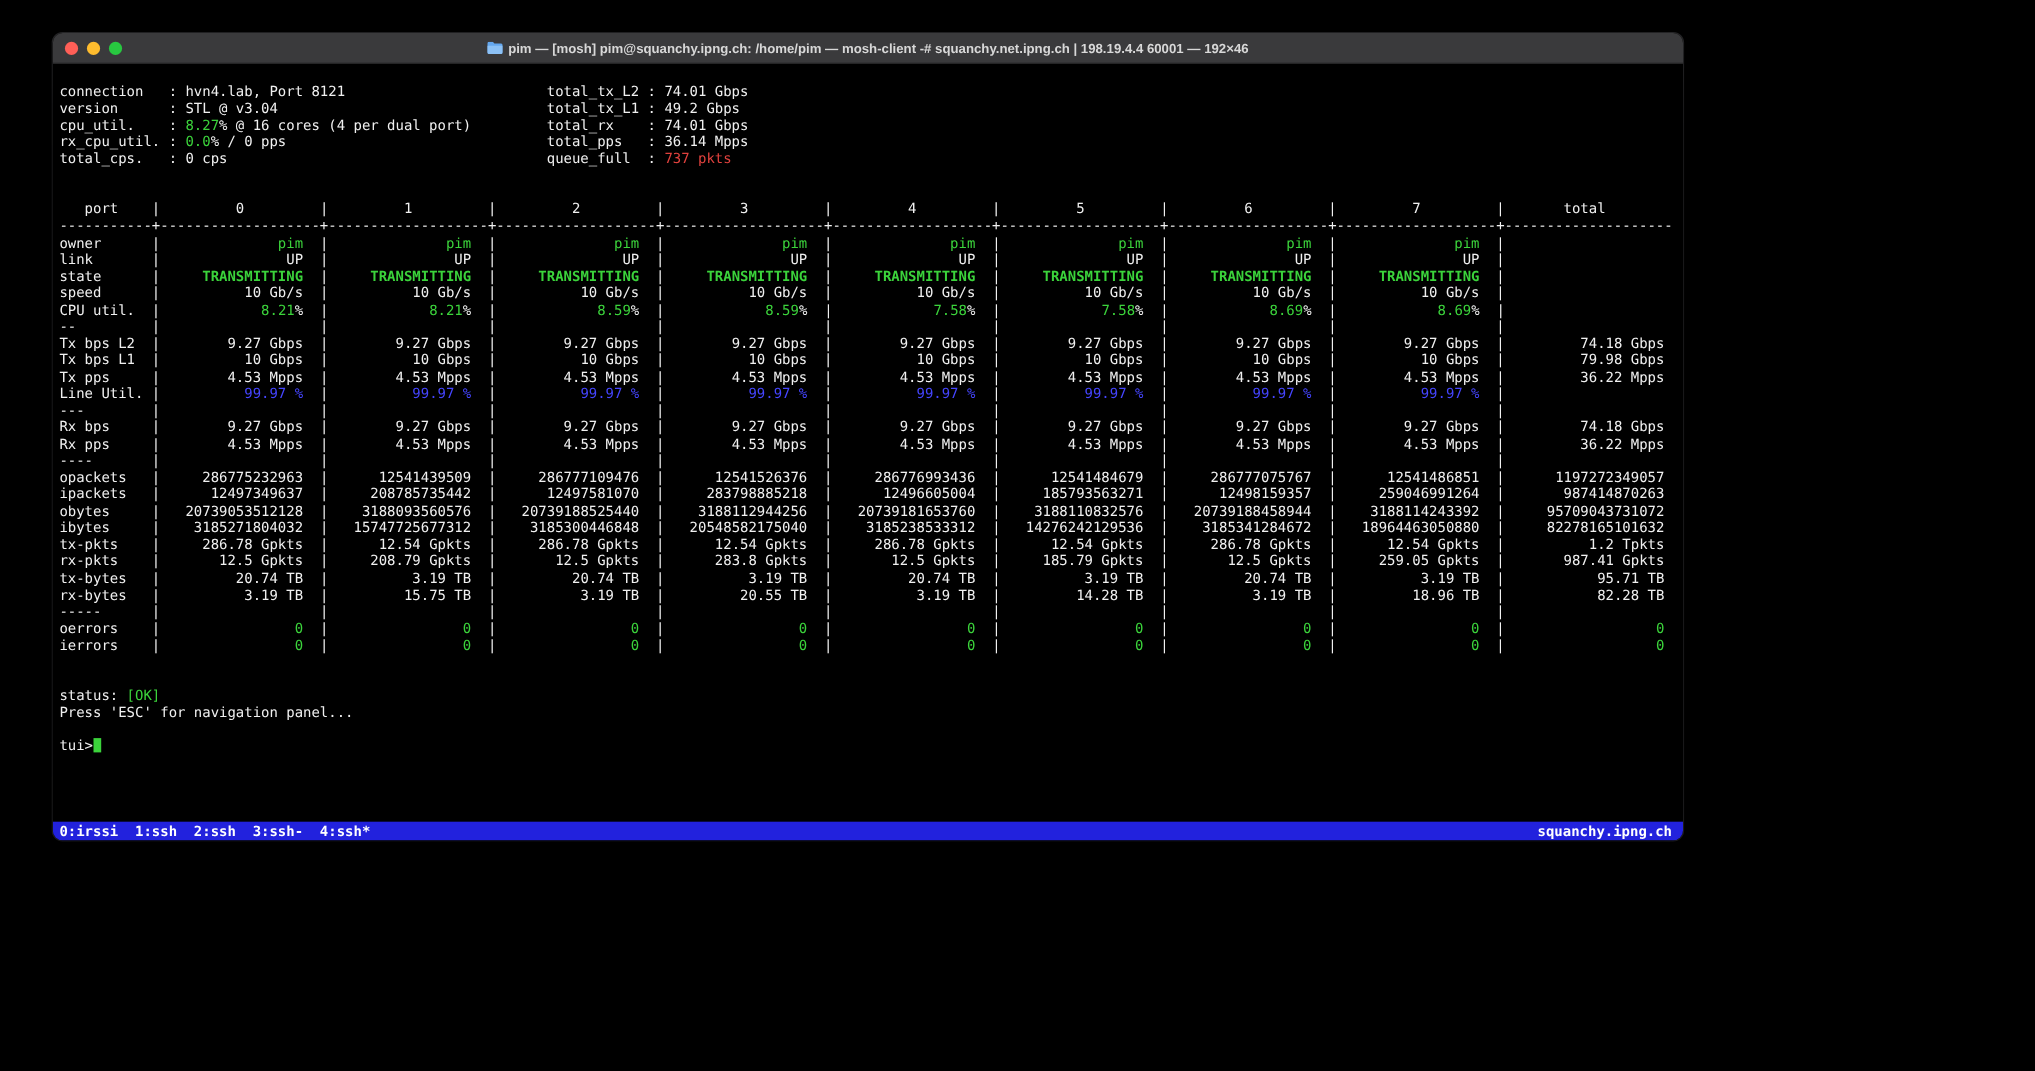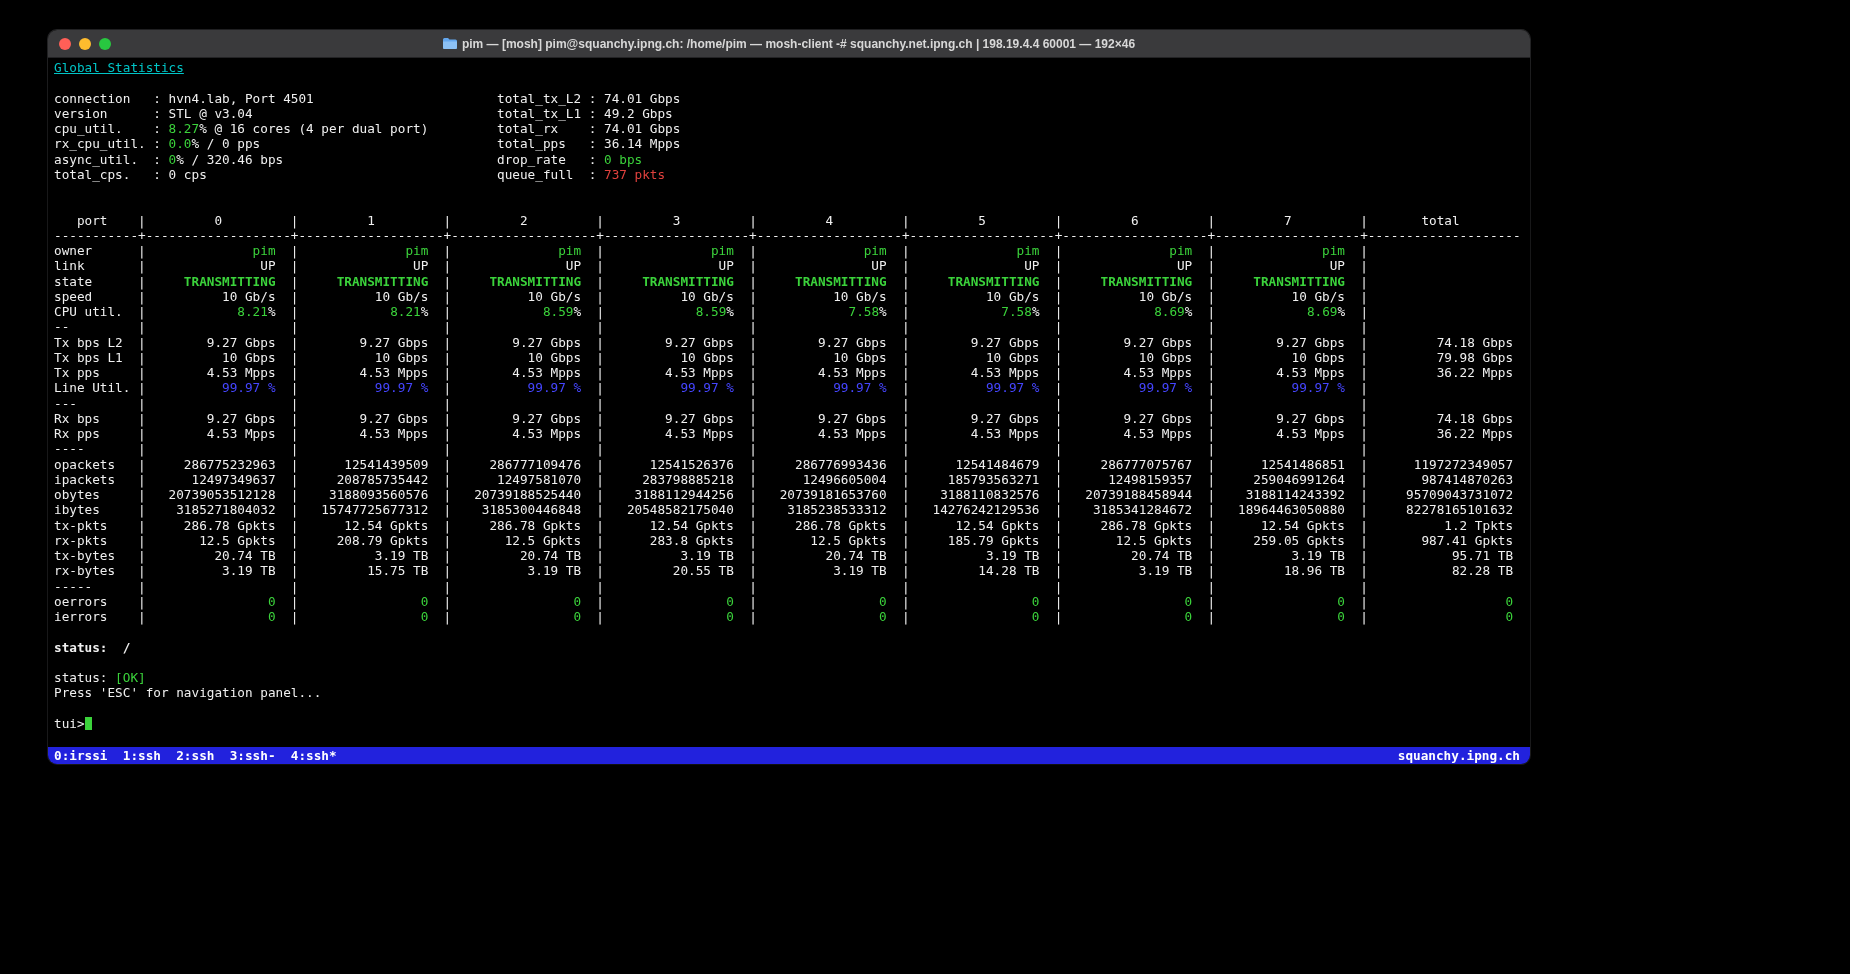--- a/index.html
+++ b/index.html
@@ -65,27 +65,25 @@
         <svg width="14" height="11" viewBox="0 0 14 11">
           <path d="M0 1.5 A1.5 1.5 0 0 1 1.5 0 H5 L6.5 1.5 H12.5 A1.5 1.5 0 0 1 14 3 V9.5 A1.5 1.5 0 0 1 12.5 11 H1.5 A1.5 1.5 0 0 1 0 9.5 Z" fill="#64a7ee"></path>
           <path d="M0 3.6 H14 V9.5 A1.5 1.5 0 0 1 12.5 11 H1.5 A1.5 1.5 0 0 1 0 9.5 Z" fill="#8cc1f5"></path>
         </svg>
         <span>pim — [mosh] pim@squanchy.ipng.ch: /home/pim — mosh-client -# squanchy.net.ipng.ch | 198.19.4.4 60001 — 192×46</span>
       </div>
     </div>
 
     <div class="term-body">
       <div id="terminal-lines">
-          <div class="tline"><span style="color: rgb(0, 197, 199); text-decoration: underline;">Global Statistics</span></div>
           <div class="tline"></div>
-          <div class="tline"><span style="color: rgb(240, 240, 240);">connection   : </span><span style="color: rgb(240, 240, 240);">hvn4.lab, Port 4501</span><span style="color: rgb(240, 240, 240);">                        </span><span style="color: rgb(240, 240, 240);">total_tx_L2 : </span><span style="color: rgb(240, 240, 240);">74.01 Gbps</span></div>
+          <div class="tline"><span style="color: rgb(240, 240, 240);">connection   : </span><span style="color: rgb(240, 240, 240);">hvn4.lab, Port 8121</span><span style="color: rgb(240, 240, 240);">                        </span><span style="color: rgb(240, 240, 240);">total_tx_L2 : </span><span style="color: rgb(240, 240, 240);">74.01 Gbps</span></div>
           <div class="tline"><span style="color: rgb(240, 240, 240);">version      : </span><span style="color: rgb(240, 240, 240);">STL @ v3.04</span><span style="color: rgb(240, 240, 240);">                                </span><span style="color: rgb(240, 240, 240);">total_tx_L1 : </span><span style="color: rgb(240, 240, 240);">49.2 Gbps</span></div>
           <div class="tline"><span style="color: rgb(240, 240, 240);">cpu_util.    : </span><span style="color: rgb(59, 211, 59);">8.27</span><span style="color: rgb(240, 240, 240);">% @ 16 cores (4 per dual port)</span><span style="color: rgb(240, 240, 240);">         </span><span style="color: rgb(240, 240, 240);">total_rx    : </span><span style="color: rgb(240, 240, 240);">74.01 Gbps</span></div>
           <div class="tline"><span style="color: rgb(240, 240, 240);">rx_cpu_util. : </span><span style="color: rgb(59, 211, 59);">0.0</span><span style="color: rgb(240, 240, 240);">% / 0 pps</span><span style="color: rgb(240, 240, 240);">                               </span><span style="color: rgb(240, 240, 240);">total_pps   : </span><span style="color: rgb(240, 240, 240);">36.14 Mpps</span></div>
-          <div class="tline"><span style="color: rgb(240, 240, 240);">async_util.  : </span><span style="color: rgb(59, 211, 59);">0</span><span style="color: rgb(240, 240, 240);">% / 320.46 bps</span><span style="color: rgb(240, 240, 240);">                            </span><span style="color: rgb(240, 240, 240);">drop_rate   : </span><span style="color: rgb(59, 211, 59);">0 bps</span></div>
           <div class="tline"><span style="color: rgb(240, 240, 240);">total_cps.   : </span><span style="color: rgb(240, 240, 240);">0 cps</span><span style="color: rgb(240, 240, 240);">                                      </span><span style="color: rgb(240, 240, 240);">queue_full  : </span><span style="color: rgb(224, 65, 61);">737 pkts</span></div>
           <div class="tline"></div>
           <div class="tline"></div>
           <div class="tline"><span style="color: rgb(240, 240, 240);">   port    |</span><span style="color: rgb(240, 240, 240);">         0         |</span><span style="color: rgb(240, 240, 240);">         1         |</span><span style="color: rgb(240, 240, 240);">         2         |</span><span style="color: rgb(240, 240, 240);">         3         |</span><span style="color: rgb(240, 240, 240);">         4         |</span><span style="color: rgb(240, 240, 240);">         5         |</span><span style="color: rgb(240, 240, 240);">         6         |</span><span style="color: rgb(240, 240, 240);">         7         |</span><span style="color: rgb(240, 240, 240);">       total        </span></div>
           <div class="tline"><span style="color: rgb(240, 240, 240);">-----------+-------------------+-------------------+-------------------+-------------------+-------------------+-------------------+-------------------+-------------------+--------------------</span></div>
           <div class="tline"><span style="color: rgb(240, 240, 240);">owner      |</span><span style="color: rgb(59, 211, 59);">              pim</span><span style="color: rgb(240, 240, 240);">  |</span><span style="color: rgb(59, 211, 59);">              pim</span><span style="color: rgb(240, 240, 240);">  |</span><span style="color: rgb(59, 211, 59);">              pim</span><span style="color: rgb(240, 240, 240);">  |</span><span style="color: rgb(59, 211, 59);">              pim</span><span style="color: rgb(240, 240, 240);">  |</span><span style="color: rgb(59, 211, 59);">              pim</span><span style="color: rgb(240, 240, 240);">  |</span><span style="color: rgb(59, 211, 59);">              pim</span><span style="color: rgb(240, 240, 240);">  |</span><span style="color: rgb(59, 211, 59);">              pim</span><span style="color: rgb(240, 240, 240);">  |</span><span style="color: rgb(59, 211, 59);">              pim</span><span style="color: rgb(240, 240, 240);">  |</span><span style="color: rgb(240, 240, 240);">                   </span></div>
           <div class="tline"><span style="color: rgb(240, 240, 240);">link       |</span><span style="color: rgb(240, 240, 240);">               UP</span><span style="color: rgb(240, 240, 240);">  |</span><span style="color: rgb(240, 240, 240);">               UP</span><span style="color: rgb(240, 240, 240);">  |</span><span style="color: rgb(240, 240, 240);">               UP</span><span style="color: rgb(240, 240, 240);">  |</span><span style="color: rgb(240, 240, 240);">               UP</span><span style="color: rgb(240, 240, 240);">  |</span><span style="color: rgb(240, 240, 240);">               UP</span><span style="color: rgb(240, 240, 240);">  |</span><span style="color: rgb(240, 240, 240);">               UP</span><span style="color: rgb(240, 240, 240);">  |</span><span style="color: rgb(240, 240, 240);">               UP</span><span style="color: rgb(240, 240, 240);">  |</span><span style="color: rgb(240, 240, 240);">               UP</span><span style="color: rgb(240, 240, 240);">  |</span><span style="color: rgb(240, 240, 240);">                   </span></div>
           <div class="tline"><span style="color: rgb(240, 240, 240);">state      |</span><span style="color: rgb(59, 211, 59); font-weight: bold;">     TRANSMITTING</span><span style="color: rgb(240, 240, 240);">  |</span><span style="color: rgb(59, 211, 59); font-weight: bold;">     TRANSMITTING</span><span style="color: rgb(240, 240, 240);">  |</span><span style="color: rgb(59, 211, 59); font-weight: bold;">     TRANSMITTING</span><span style="color: rgb(240, 240, 240);">  |</span><span style="color: rgb(59, 211, 59); font-weight: bold;">     TRANSMITTING</span><span style="color: rgb(240, 240, 240);">  |</span><span style="color: rgb(59, 211, 59); font-weight: bold;">     TRANSMITTING</span><span style="color: rgb(240, 240, 240);">  |</span><span style="color: rgb(59, 211, 59); font-weight: bold;">     TRANSMITTING</span><span style="color: rgb(240, 240, 240);">  |</span><span style="color: rgb(59, 211, 59); font-weight: bold;">     TRANSMITTING</span><span style="color: rgb(240, 240, 240);">  |</span><span style="color: rgb(59, 211, 59); font-weight: bold;">     TRANSMITTING</span><span style="color: rgb(240, 240, 240);">  |</span><span style="color: rgb(240, 240, 240);">                   </span></div>
           <div class="tline"><span style="color: rgb(240, 240, 240);">speed      |</span><span style="color: rgb(240, 240, 240);">          10 Gb/s</span><span style="color: rgb(240, 240, 240);">  |</span><span style="color: rgb(240, 240, 240);">          10 Gb/s</span><span style="color: rgb(240, 240, 240);">  |</span><span style="color: rgb(240, 240, 240);">          10 Gb/s</span><span style="color: rgb(240, 240, 240);">  |</span><span style="color: rgb(240, 240, 240);">          10 Gb/s</span><span style="color: rgb(240, 240, 240);">  |</span><span style="color: rgb(240, 240, 240);">          10 Gb/s</span><span style="color: rgb(240, 240, 240);">  |</span><span style="color: rgb(240, 240, 240);">          10 Gb/s</span><span style="color: rgb(240, 240, 240);">  |</span><span style="color: rgb(240, 240, 240);">          10 Gb/s</span><span style="color: rgb(240, 240, 240);">  |</span><span style="color: rgb(240, 240, 240);">          10 Gb/s</span><span style="color: rgb(240, 240, 240);">  |</span><span style="color: rgb(240, 240, 240);">                   </span></div>
           <div class="tline"><span style="color: rgb(240, 240, 240);">CPU util.  |</span><span style="color: rgb(240, 240, 240);">            </span><span style="color: rgb(59, 211, 59);">8.21</span><span style="color: rgb(240, 240, 240);">%</span><span style="color: rgb(240, 240, 240);">  |</span><span style="color: rgb(240, 240, 240);">            </span><span style="color: rgb(59, 211, 59);">8.21</span><span style="color: rgb(240, 240, 240);">%</span><span style="color: rgb(240, 240, 240);">  |</span><span style="color: rgb(240, 240, 240);">            </span><span style="color: rgb(59, 211, 59);">8.59</span><span style="color: rgb(240, 240, 240);">%</span><span style="color: rgb(240, 240, 240);">  |</span><span style="color: rgb(240, 240, 240);">            </span><span style="color: rgb(59, 211, 59);">8.59</span><span style="color: rgb(240, 240, 240);">%</span><span style="color: rgb(240, 240, 240);">  |</span><span style="color: rgb(240, 240, 240);">            </span><span style="color: rgb(59, 211, 59);">7.58</span><span style="color: rgb(240, 240, 240);">%</span><span style="color: rgb(240, 240, 240);">  |</span><span style="color: rgb(240, 240, 240);">            </span><span style="color: rgb(59, 211, 59);">7.58</span><span style="color: rgb(240, 240, 240);">%</span><span style="color: rgb(240, 240, 240);">  |</span><span style="color: rgb(240, 240, 240);">            </span><span style="color: rgb(59, 211, 59);">8.69</span><span style="color: rgb(240, 240, 240);">%</span><span style="color: rgb(240, 240, 240);">  |</span><span style="color: rgb(240, 240, 240);">            </span><span style="color: rgb(59, 211, 59);">8.69</span><span style="color: rgb(240, 240, 240);">%</span><span style="color: rgb(240, 240, 240);">  |</span><span style="color: rgb(240, 240, 240);">                   </span></div>
@@ -103,21 +101,20 @@
           <div class="tline"><span style="color: rgb(240, 240, 240);">obytes     |</span><span style="color: rgb(240, 240, 240);">   20739053512128</span><span style="color: rgb(240, 240, 240);">  |</span><span style="color: rgb(240, 240, 240);">    3188093560576</span><span style="color: rgb(240, 240, 240);">  |</span><span style="color: rgb(240, 240, 240);">   20739188525440</span><span style="color: rgb(240, 240, 240);">  |</span><span style="color: rgb(240, 240, 240);">    3188112944256</span><span style="color: rgb(240, 240, 240);">  |</span><span style="color: rgb(240, 240, 240);">   20739181653760</span><span style="color: rgb(240, 240, 240);">  |</span><span style="color: rgb(240, 240, 240);">    3188110832576</span><span style="color: rgb(240, 240, 240);">  |</span><span style="color: rgb(240, 240, 240);">   20739188458944</span><span style="color: rgb(240, 240, 240);">  |</span><span style="color: rgb(240, 240, 240);">    3188114243392</span><span style="color: rgb(240, 240, 240);">  |</span><span style="color: rgb(240, 240, 240);">     95709043731072</span></div>
           <div class="tline"><span style="color: rgb(240, 240, 240);">ibytes     |</span><span style="color: rgb(240, 240, 240);">    3185271804032</span><span style="color: rgb(240, 240, 240);">  |</span><span style="color: rgb(240, 240, 240);">   15747725677312</span><span style="color: rgb(240, 240, 240);">  |</span><span style="color: rgb(240, 240, 240);">    3185300446848</span><span style="color: rgb(240, 240, 240);">  |</span><span style="color: rgb(240, 240, 240);">   20548582175040</span><span style="color: rgb(240, 240, 240);">  |</span><span style="color: rgb(240, 240, 240);">    3185238533312</span><span style="color: rgb(240, 240, 240);">  |</span><span style="color: rgb(240, 240, 240);">   14276242129536</span><span style="color: rgb(240, 240, 240);">  |</span><span style="color: rgb(240, 240, 240);">    3185341284672</span><span style="color: rgb(240, 240, 240);">  |</span><span style="color: rgb(240, 240, 240);">   18964463050880</span><span style="color: rgb(240, 240, 240);">  |</span><span style="color: rgb(240, 240, 240);">     82278165101632</span></div>
           <div class="tline"><span style="color: rgb(240, 240, 240);">tx-pkts    |</span><span style="color: rgb(240, 240, 240);">     286.78 Gpkts</span><span style="color: rgb(240, 240, 240);">  |</span><span style="color: rgb(240, 240, 240);">      12.54 Gpkts</span><span style="color: rgb(240, 240, 240);">  |</span><span style="color: rgb(240, 240, 240);">     286.78 Gpkts</span><span style="color: rgb(240, 240, 240);">  |</span><span style="color: rgb(240, 240, 240);">      12.54 Gpkts</span><span style="color: rgb(240, 240, 240);">  |</span><span style="color: rgb(240, 240, 240);">     286.78 Gpkts</span><span style="color: rgb(240, 240, 240);">  |</span><span style="color: rgb(240, 240, 240);">      12.54 Gpkts</span><span style="color: rgb(240, 240, 240);">  |</span><span style="color: rgb(240, 240, 240);">     286.78 Gpkts</span><span style="color: rgb(240, 240, 240);">  |</span><span style="color: rgb(240, 240, 240);">      12.54 Gpkts</span><span style="color: rgb(240, 240, 240);">  |</span><span style="color: rgb(240, 240, 240);">          1.2 Tpkts</span></div>
           <div class="tline"><span style="color: rgb(240, 240, 240);">rx-pkts    |</span><span style="color: rgb(240, 240, 240);">       12.5 Gpkts</span><span style="color: rgb(240, 240, 240);">  |</span><span style="color: rgb(240, 240, 240);">     208.79 Gpkts</span><span style="color: rgb(240, 240, 240);">  |</span><span style="color: rgb(240, 240, 240);">       12.5 Gpkts</span><span style="color: rgb(240, 240, 240);">  |</span><span style="color: rgb(240, 240, 240);">      283.8 Gpkts</span><span style="color: rgb(240, 240, 240);">  |</span><span style="color: rgb(240, 240, 240);">       12.5 Gpkts</span><span style="color: rgb(240, 240, 240);">  |</span><span style="color: rgb(240, 240, 240);">     185.79 Gpkts</span><span style="color: rgb(240, 240, 240);">  |</span><span style="color: rgb(240, 240, 240);">       12.5 Gpkts</span><span style="color: rgb(240, 240, 240);">  |</span><span style="color: rgb(240, 240, 240);">     259.05 Gpkts</span><span style="color: rgb(240, 240, 240);">  |</span><span style="color: rgb(240, 240, 240);">       987.41 Gpkts</span></div>
           <div class="tline"><span style="color: rgb(240, 240, 240);">tx-bytes   |</span><span style="color: rgb(240, 240, 240);">         20.74 TB</span><span style="color: rgb(240, 240, 240);">  |</span><span style="color: rgb(240, 240, 240);">          3.19 TB</span><span style="color: rgb(240, 240, 240);">  |</span><span style="color: rgb(240, 240, 240);">         20.74 TB</span><span style="color: rgb(240, 240, 240);">  |</span><span style="color: rgb(240, 240, 240);">          3.19 TB</span><span style="color: rgb(240, 240, 240);">  |</span><span style="color: rgb(240, 240, 240);">         20.74 TB</span><span style="color: rgb(240, 240, 240);">  |</span><span style="color: rgb(240, 240, 240);">          3.19 TB</span><span style="color: rgb(240, 240, 240);">  |</span><span style="color: rgb(240, 240, 240);">         20.74 TB</span><span style="color: rgb(240, 240, 240);">  |</span><span style="color: rgb(240, 240, 240);">          3.19 TB</span><span style="color: rgb(240, 240, 240);">  |</span><span style="color: rgb(240, 240, 240);">           95.71 TB</span></div>
           <div class="tline"><span style="color: rgb(240, 240, 240);">rx-bytes   |</span><span style="color: rgb(240, 240, 240);">          3.19 TB</span><span style="color: rgb(240, 240, 240);">  |</span><span style="color: rgb(240, 240, 240);">         15.75 TB</span><span style="color: rgb(240, 240, 240);">  |</span><span style="color: rgb(240, 240, 240);">          3.19 TB</span><span style="color: rgb(240, 240, 240);">  |</span><span style="color: rgb(240, 240, 240);">         20.55 TB</span><span style="color: rgb(240, 240, 240);">  |</span><span style="color: rgb(240, 240, 240);">          3.19 TB</span><span style="color: rgb(240, 240, 240);">  |</span><span style="color: rgb(240, 240, 240);">         14.28 TB</span><span style="color: rgb(240, 240, 240);">  |</span><span style="color: rgb(240, 240, 240);">          3.19 TB</span><span style="color: rgb(240, 240, 240);">  |</span><span style="color: rgb(240, 240, 240);">         18.96 TB</span><span style="color: rgb(240, 240, 240);">  |</span><span style="color: rgb(240, 240, 240);">           82.28 TB</span></div>
           <div class="tline"><span style="color: rgb(240, 240, 240);">-----      |</span><span style="color: rgb(240, 240, 240);">                 </span><span style="color: rgb(240, 240, 240);">  |</span><span style="color: rgb(240, 240, 240);">                 </span><span style="color: rgb(240, 240, 240);">  |</span><span style="color: rgb(240, 240, 240);">                 </span><span style="color: rgb(240, 240, 240);">  |</span><span style="color: rgb(240, 240, 240);">                 </span><span style="color: rgb(240, 240, 240);">  |</span><span style="color: rgb(240, 240, 240);">                 </span><span style="color: rgb(240, 240, 240);">  |</span><span style="color: rgb(240, 240, 240);">                 </span><span style="color: rgb(240, 240, 240);">  |</span><span style="color: rgb(240, 240, 240);">                 </span><span style="color: rgb(240, 240, 240);">  |</span><span style="color: rgb(240, 240, 240);">                 </span><span style="color: rgb(240, 240, 240);">  |</span><span style="color: rgb(240, 240, 240);">                   </span></div>
           <div class="tline"><span style="color: rgb(240, 240, 240);">oerrors    |</span><span style="color: rgb(59, 211, 59);">                0</span><span style="color: rgb(240, 240, 240);">  |</span><span style="color: rgb(59, 211, 59);">                0</span><span style="color: rgb(240, 240, 240);">  |</span><span style="color: rgb(59, 211, 59);">                0</span><span style="color: rgb(240, 240, 240);">  |</span><span style="color: rgb(59, 211, 59);">                0</span><span style="color: rgb(240, 240, 240);">  |</span><span style="color: rgb(59, 211, 59);">                0</span><span style="color: rgb(240, 240, 240);">  |</span><span style="color: rgb(59, 211, 59);">                0</span><span style="color: rgb(240, 240, 240);">  |</span><span style="color: rgb(59, 211, 59);">                0</span><span style="color: rgb(240, 240, 240);">  |</span><span style="color: rgb(59, 211, 59);">                0</span><span style="color: rgb(240, 240, 240);">  |</span><span style="color: rgb(59, 211, 59);">                  0</span></div>
           <div class="tline"><span style="color: rgb(240, 240, 240);">ierrors    |</span><span style="color: rgb(59, 211, 59);">                0</span><span style="color: rgb(240, 240, 240);">  |</span><span style="color: rgb(59, 211, 59);">                0</span><span style="color: rgb(240, 240, 240);">  |</span><span style="color: rgb(59, 211, 59);">                0</span><span style="color: rgb(240, 240, 240);">  |</span><span style="color: rgb(59, 211, 59);">                0</span><span style="color: rgb(240, 240, 240);">  |</span><span style="color: rgb(59, 211, 59);">                0</span><span style="color: rgb(240, 240, 240);">  |</span><span style="color: rgb(59, 211, 59);">                0</span><span style="color: rgb(240, 240, 240);">  |</span><span style="color: rgb(59, 211, 59);">                0</span><span style="color: rgb(240, 240, 240);">  |</span><span style="color: rgb(59, 211, 59);">                0</span><span style="color: rgb(240, 240, 240);">  |</span><span style="color: rgb(59, 211, 59);">                  0</span></div>
           <div class="tline"></div>
-          <div class="tline"><span style="color: rgb(240, 240, 240); font-weight: bold;">status:  /</span></div>
           <div class="tline"></div>
           <div class="tline"><span style="color: rgb(240, 240, 240);">status: </span><span style="color: rgb(59, 211, 59);">[OK]</span></div>
           <div class="tline"><span style="color: rgb(240, 240, 240);">Press 'ESC' for navigation panel...</span></div>
           <div class="tline"></div>
           <div class="tline"><span style="color: rgb(240, 240, 240);">tui&gt;</span><span class="cursor" style="background: rgb(59, 211, 59);"></span></div>
         </div>
     </div>
 
     <div class="statusbar" style="background: rgb(34, 34, 221); color: rgb(255, 255, 255);">
       <span>0:irssi  1:ssh  2:ssh  3:ssh-  4:ssh*</span>

